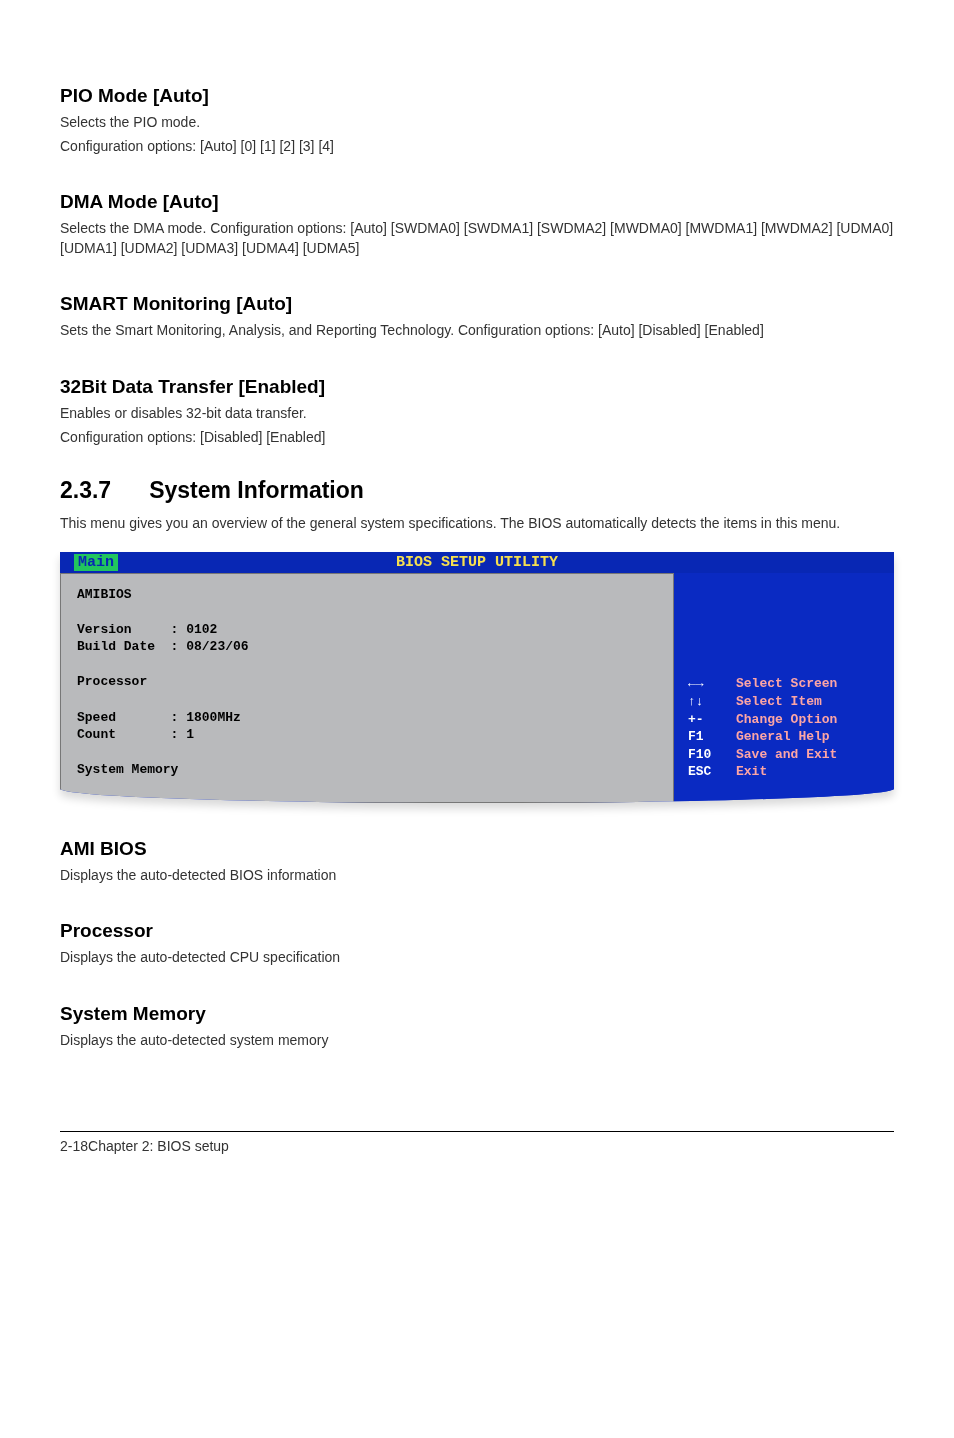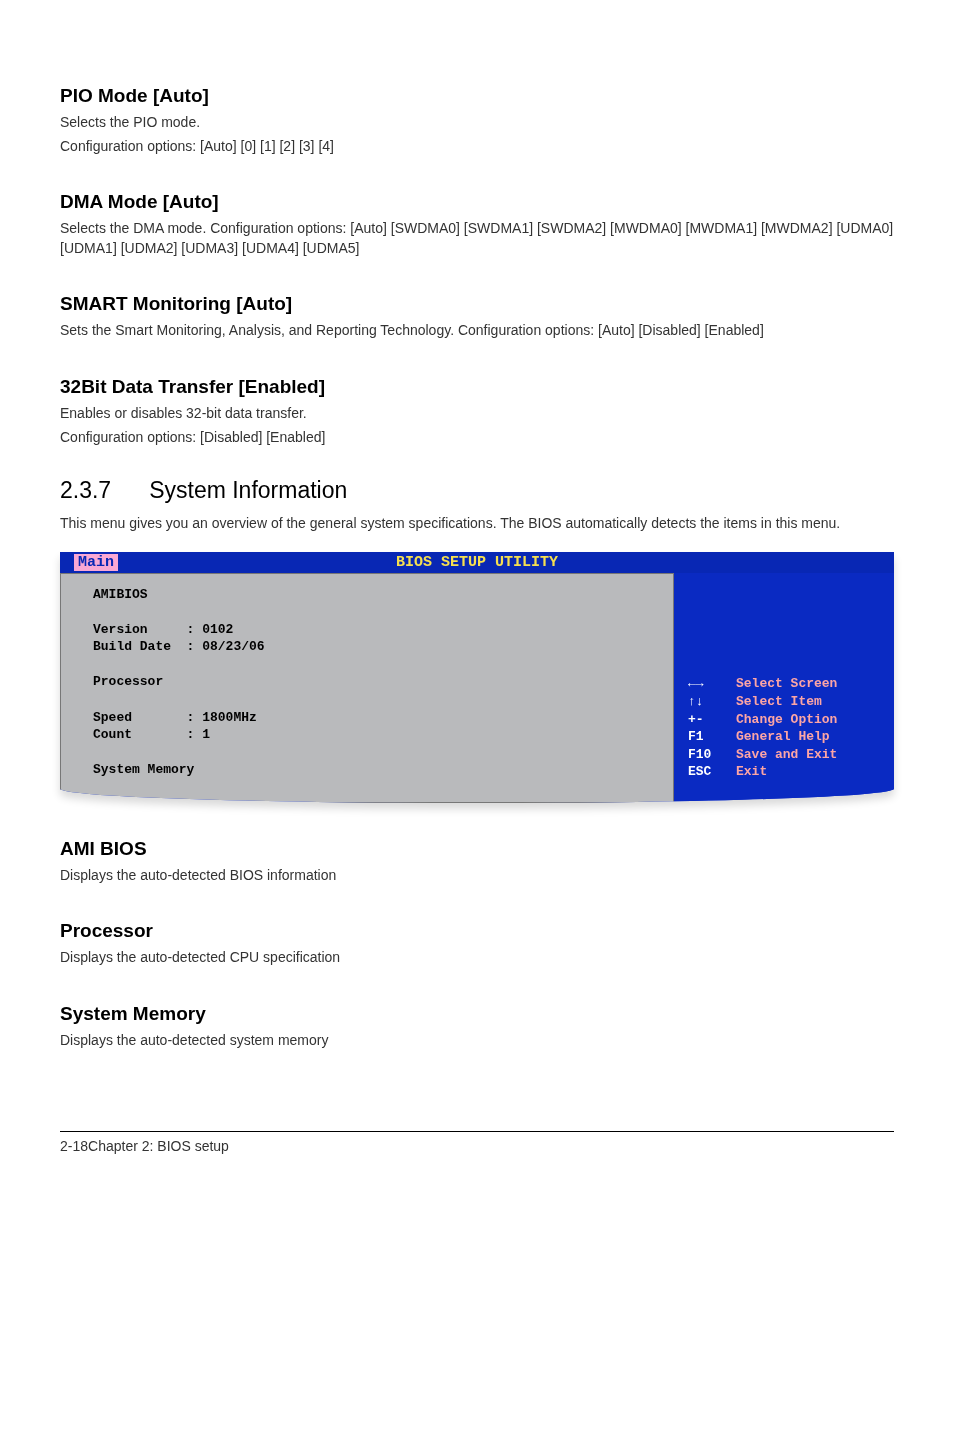--- a/index.html
+++ b/index.html
@@ -22,21 +22,21 @@
       margin-bottom: 6px;
     }
     p.body-text {
       font-size: 14px;
       line-height: 1.4;
       margin-bottom: 4px;
       color: #333;
     }
     h2.section-heading {
       font-size: 23px;
-      font-weight: normal;
+      font-weight: bold;
       margin-top: 30px;
       margin-bottom: 10px;
     }
     .section-number {
       display: inline-block;
       margin-right: 38px;
     }
     .bios-screenshot {
       margin-top: 18px;
       margin-bottom: 28px;
@@ -51,37 +51,37 @@
       font-weight: bold;
       font-size: 15px;
       text-align: center;
       padding: 2px 0;
       position: relative;
     }
     .bios-tab {
       position: absolute;
       left: 14px;
       top: 2px;
-      background: #f9a8d4;
+      background: #22c55e;
       color: #0827b4;
       padding: 0px 4px;
       font-weight: bold;
     }
     .bios-body {
       display: flex;
       background: #0a2ac2;
       font-family: "Courier New", monospace;
       font-size: 13px;
       min-height: 230px;
     }
     .bios-left {
       flex: 1;
       background: #b9babc;
       color: #0a1d88;
-      padding: 12px 16px 22px 32px;
+      padding: 12px 16px 22px 16px;
       border: 1px solid #777;
       font-weight: bold;
     }
     .bios-right {
       width: 220px;
       background: #0a2ac2;
       color: #ffffff;
       padding: 12px 14px 22px 14px;
       font-weight: bold;
       display: flex;

